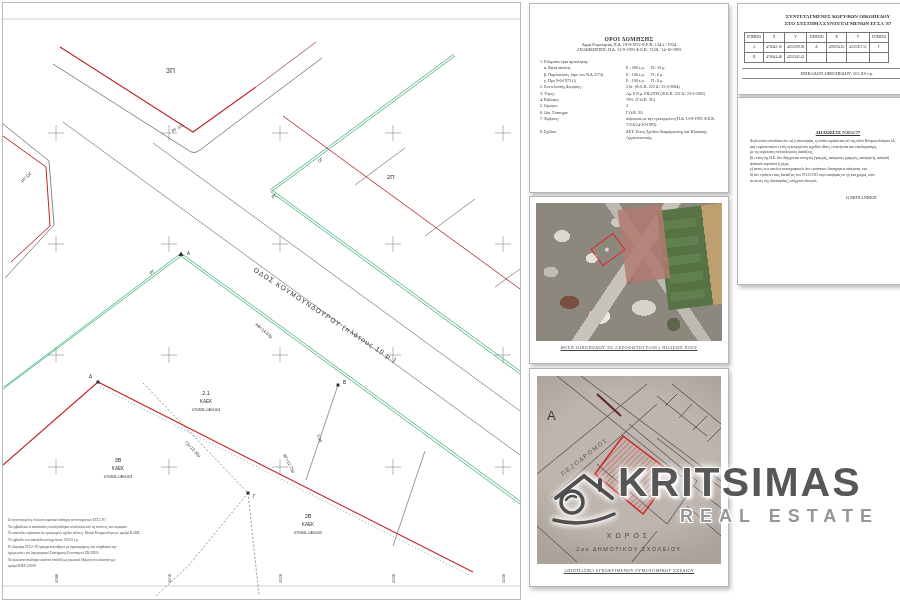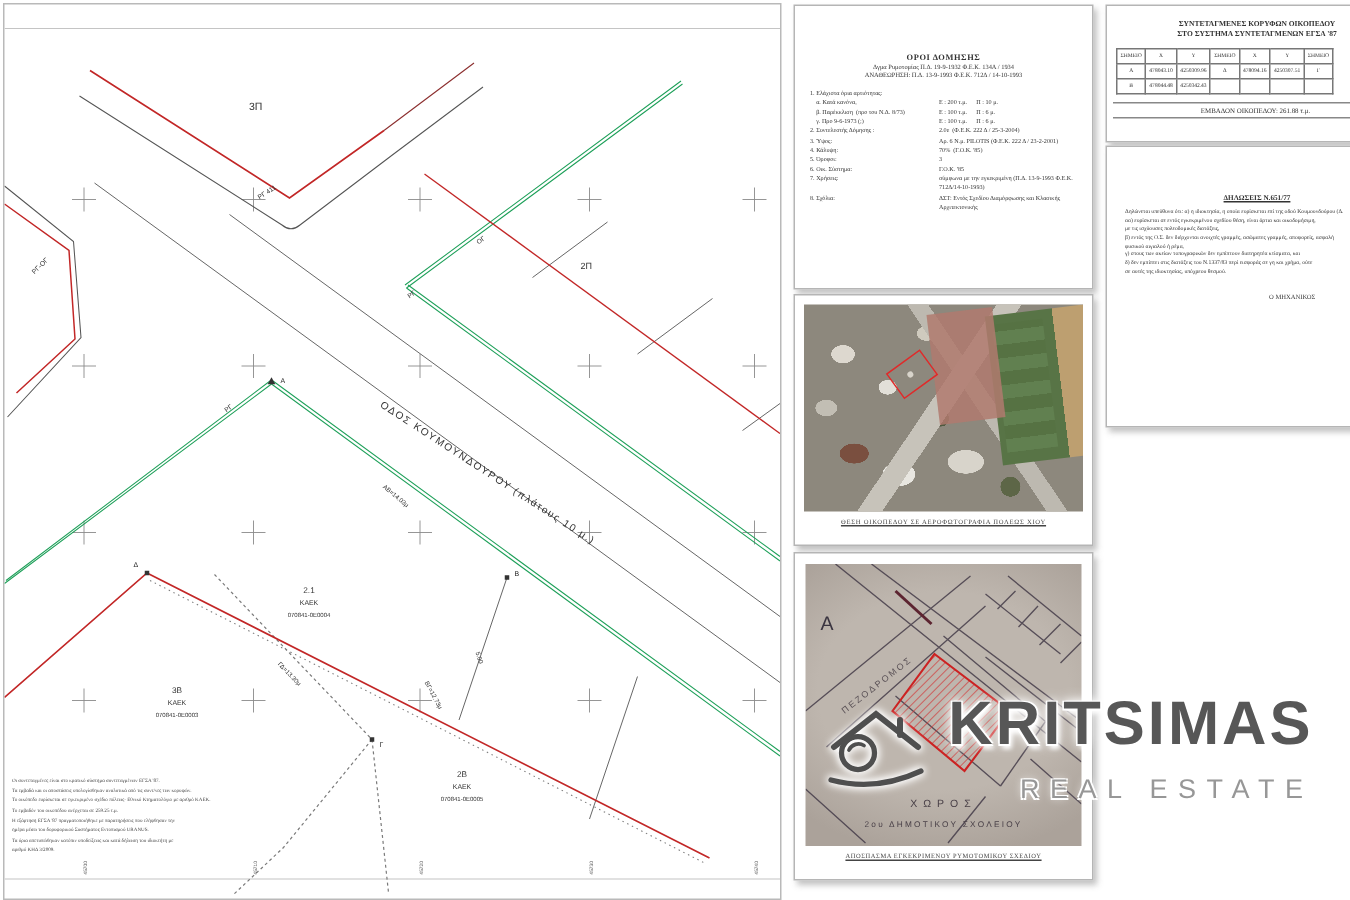--- a/index.html
+++ b/index.html
@@ -81,25 +81,25 @@
   .cad{left:529px;top:368px;width:198px;height:217px;}
   .cad-photo{position:relative;margin:7px 7px 0 7px;height:188px;overflow:hidden;
     background:radial-gradient(140px 110px at 50% 45%,#beb6ae 0 60%,#aba29a 100%);}
   .cad-cap{margin-top:4px;text-align:center;font-size:4.3px;color:#444;
     text-decoration:underline;letter-spacing:.4px;font-family:"Liberation Serif",serif;}
 
   
   .wm{position:absolute;left:552px;top:462px;width:400px;height:80px;z-index:50;
       display:flex;align-items:flex-start;pointer-events:none;}
   .wm-house{flex:none;margin-top:6px;filter:drop-shadow(0 0 3px #fff) drop-shadow(0 0 2px #fff);}
-  .wm-text{margin-left:2px;text-align:right;}
+  .wm-text{margin-left:2px;}
   .wm-brand{font-size:41px;font-weight:800;letter-spacing:2px;color:#575757;line-height:1;
     text-shadow:-1px -1px 0 #fff,1px -1px 0 #fff,-1px 1px 0 #fff,1px 1px 0 #fff,
                 0 0 6px #fff,0 0 10px #fff,2px 3px 3px rgba(255,255,255,.9);}
-  .wm-sub{font-size:18px;font-weight:400;letter-spacing:7px;color:#979797;margin-top:13px;
+  .wm-sub{font-size:18px;font-weight:700;letter-spacing:7px;color:#979797;margin-top:3px;
     padding-left:62px;
     text-shadow:-1px -1px 0 #fff,1px -1px 0 #fff,-1px 1px 0 #fff,1px 1px 0 #fff,0 0 6px #fff;}
 </style>
 </head>
 <body>
 
 <div class="sheet">
   <svg width="517" height="596" viewBox="0 0 517 596">
 
     <line x1="0" y1="16" x2="517" y2="16" stroke="#c4c4c4" stroke-width="0.8"></line>

